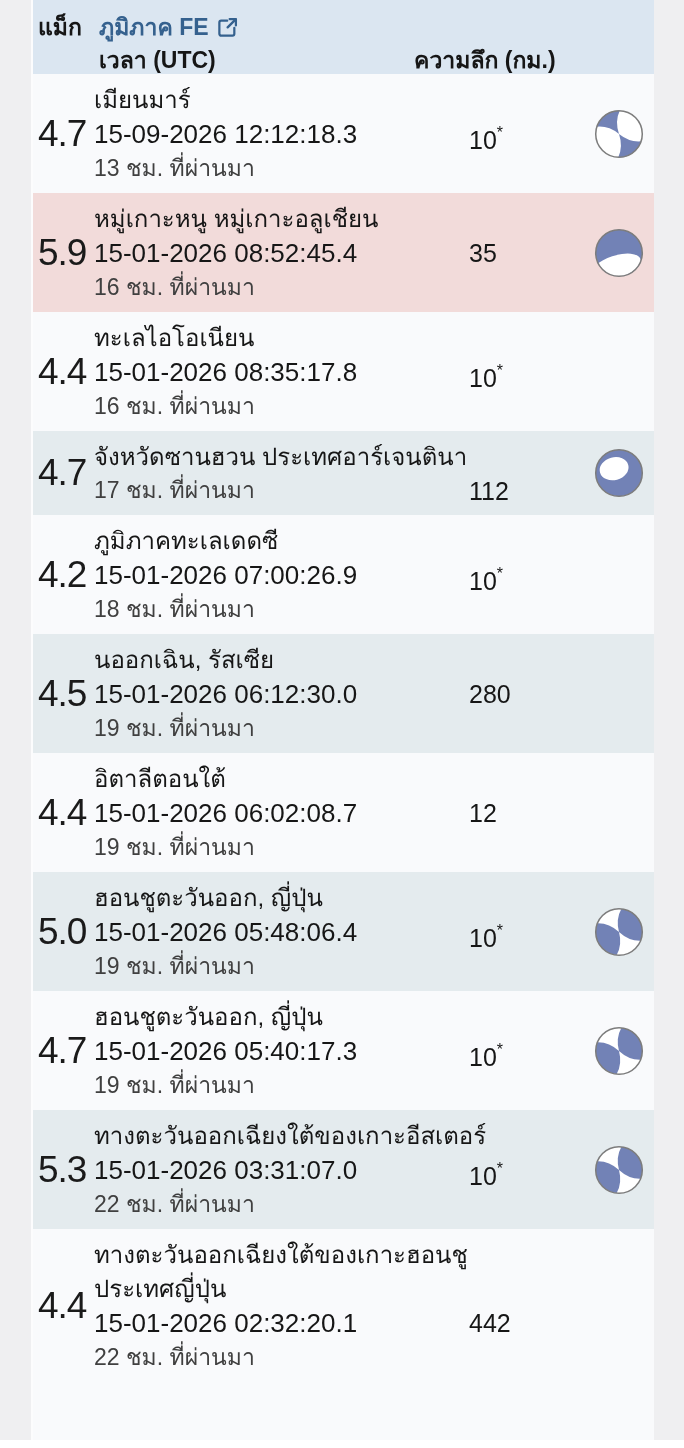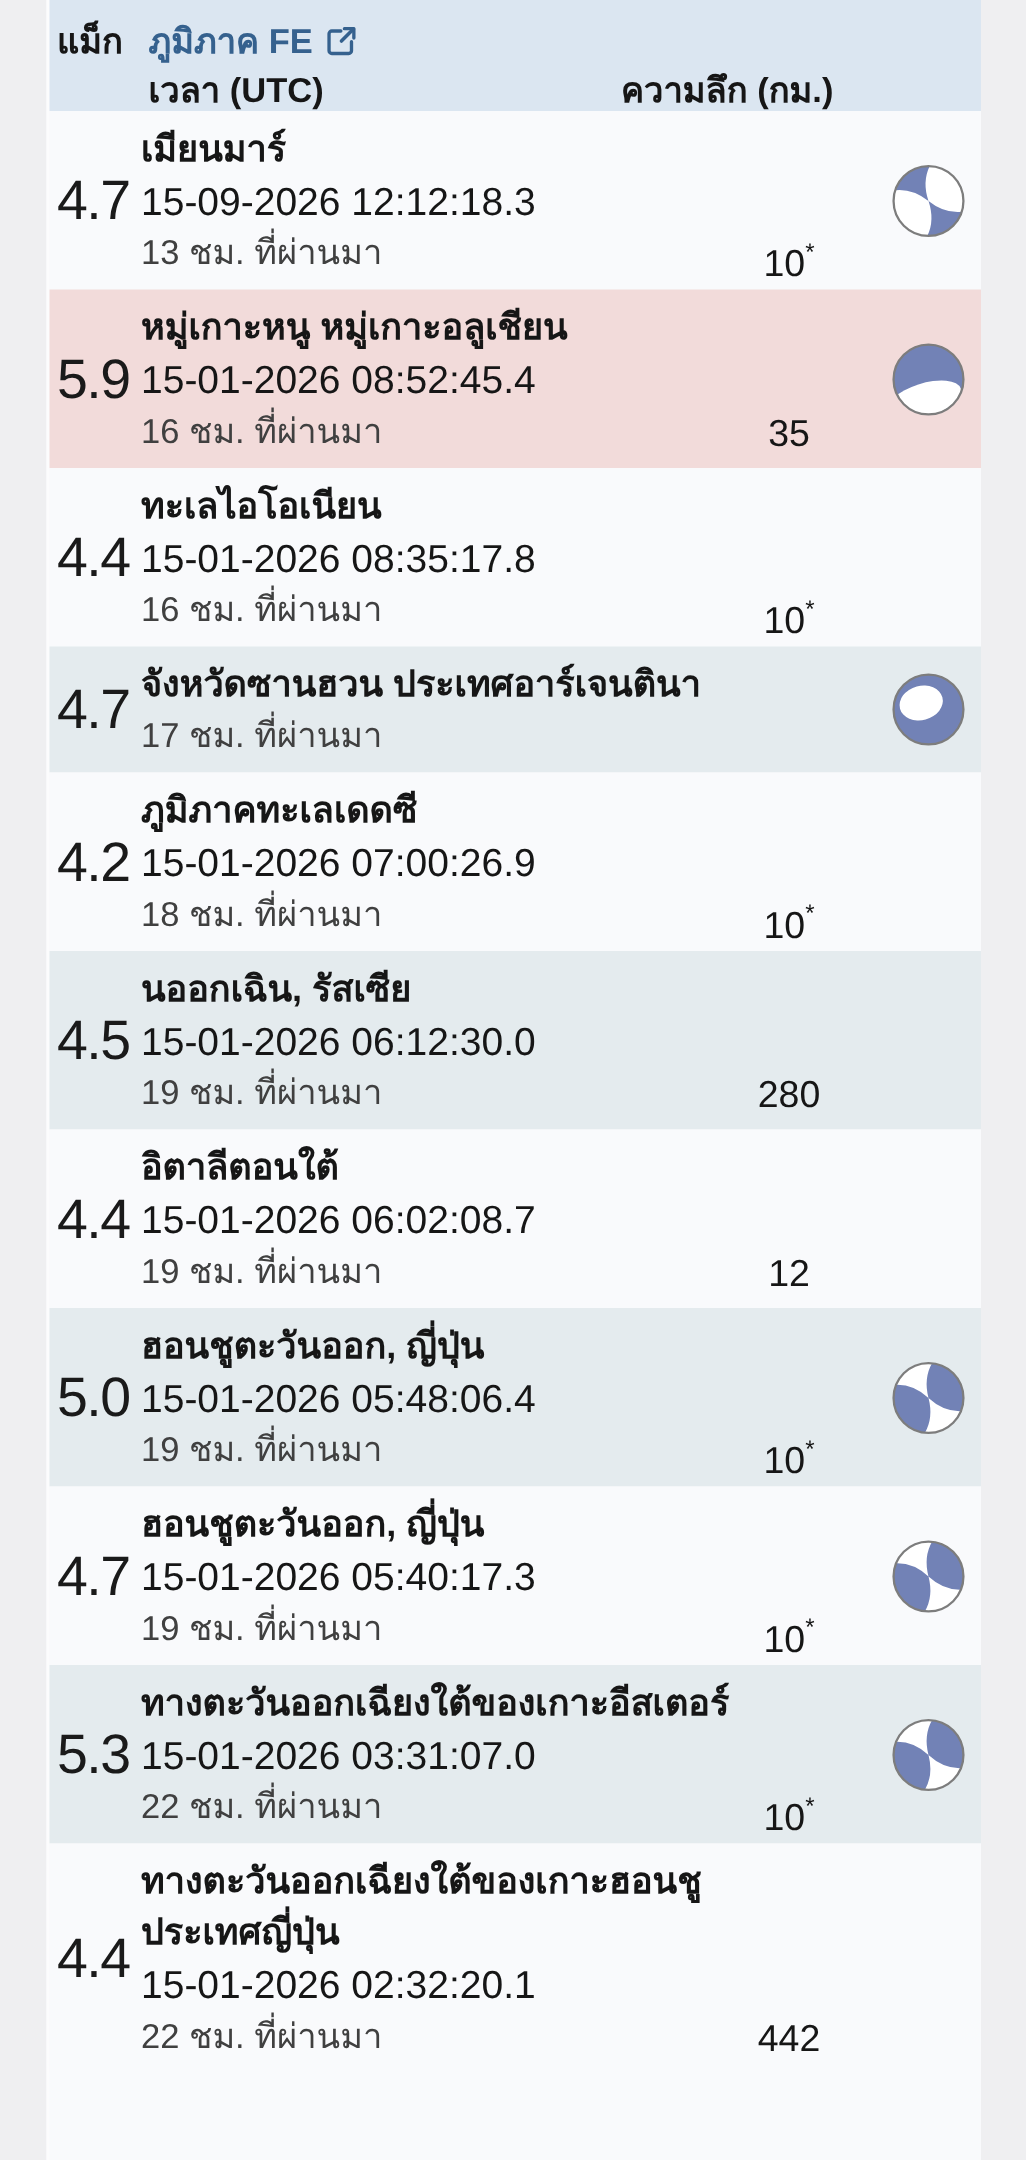--- a/index.html
+++ b/index.html
@@ -17,23 +17,23 @@
   .hlink svg{width:21px;height:21px;display:block;}
   .htime{position:absolute;left:66px;top:42px;}
   .hdepth{position:absolute;left:346px;top:42px;margin-left:35px;}
   
   .row{position:relative;display:flex;align-items:center;padding:9px 0;background:#f9fafc;cursor:pointer;}
   .row.alt{background:#e4ebee;}
   .row.hl{background:#f2dbda;}
   .mag{width:61px;box-sizing:border-box;padding-left:5px;font-size:37px;letter-spacing:-1px;
     color:#1a1a1a;flex:0 0 61px;align-self:center;}
   .content{width:462px;flex:0 0 462px;}
-  .title{font-weight:bold;font-size:24px;line-height:34px;max-width:458px;}
+  .title{font-weight:normal;font-size:24px;line-height:34px;max-width:458px;}
   .timeline{position:relative;font-size:26px;line-height:35px;white-space:nowrap;}
-  .depth{position:absolute;left:392px;top:0;width:80px;text-align:center;font-size:25px;margin-top:36px;}
+  .depth{position:absolute;left:375px;top:0;width:80px;font-size:25px;}
   .depth sup{font-size:16px;position:relative;top:-2px;}
   .ago{font-size:23px;line-height:32px;color:#404040;}
   .ball{position:absolute;right:9px;top:50%;transform:translateY(-50%);width:52px;height:52px;}
   
   .frag{position:absolute;left:286px;top:1443px;display:flex;gap:7px;}
   .frag i{display:block;width:5px;height:4px;background:#35618e;border-radius:1px;}
 </style>
 </head>
 <body>
 

